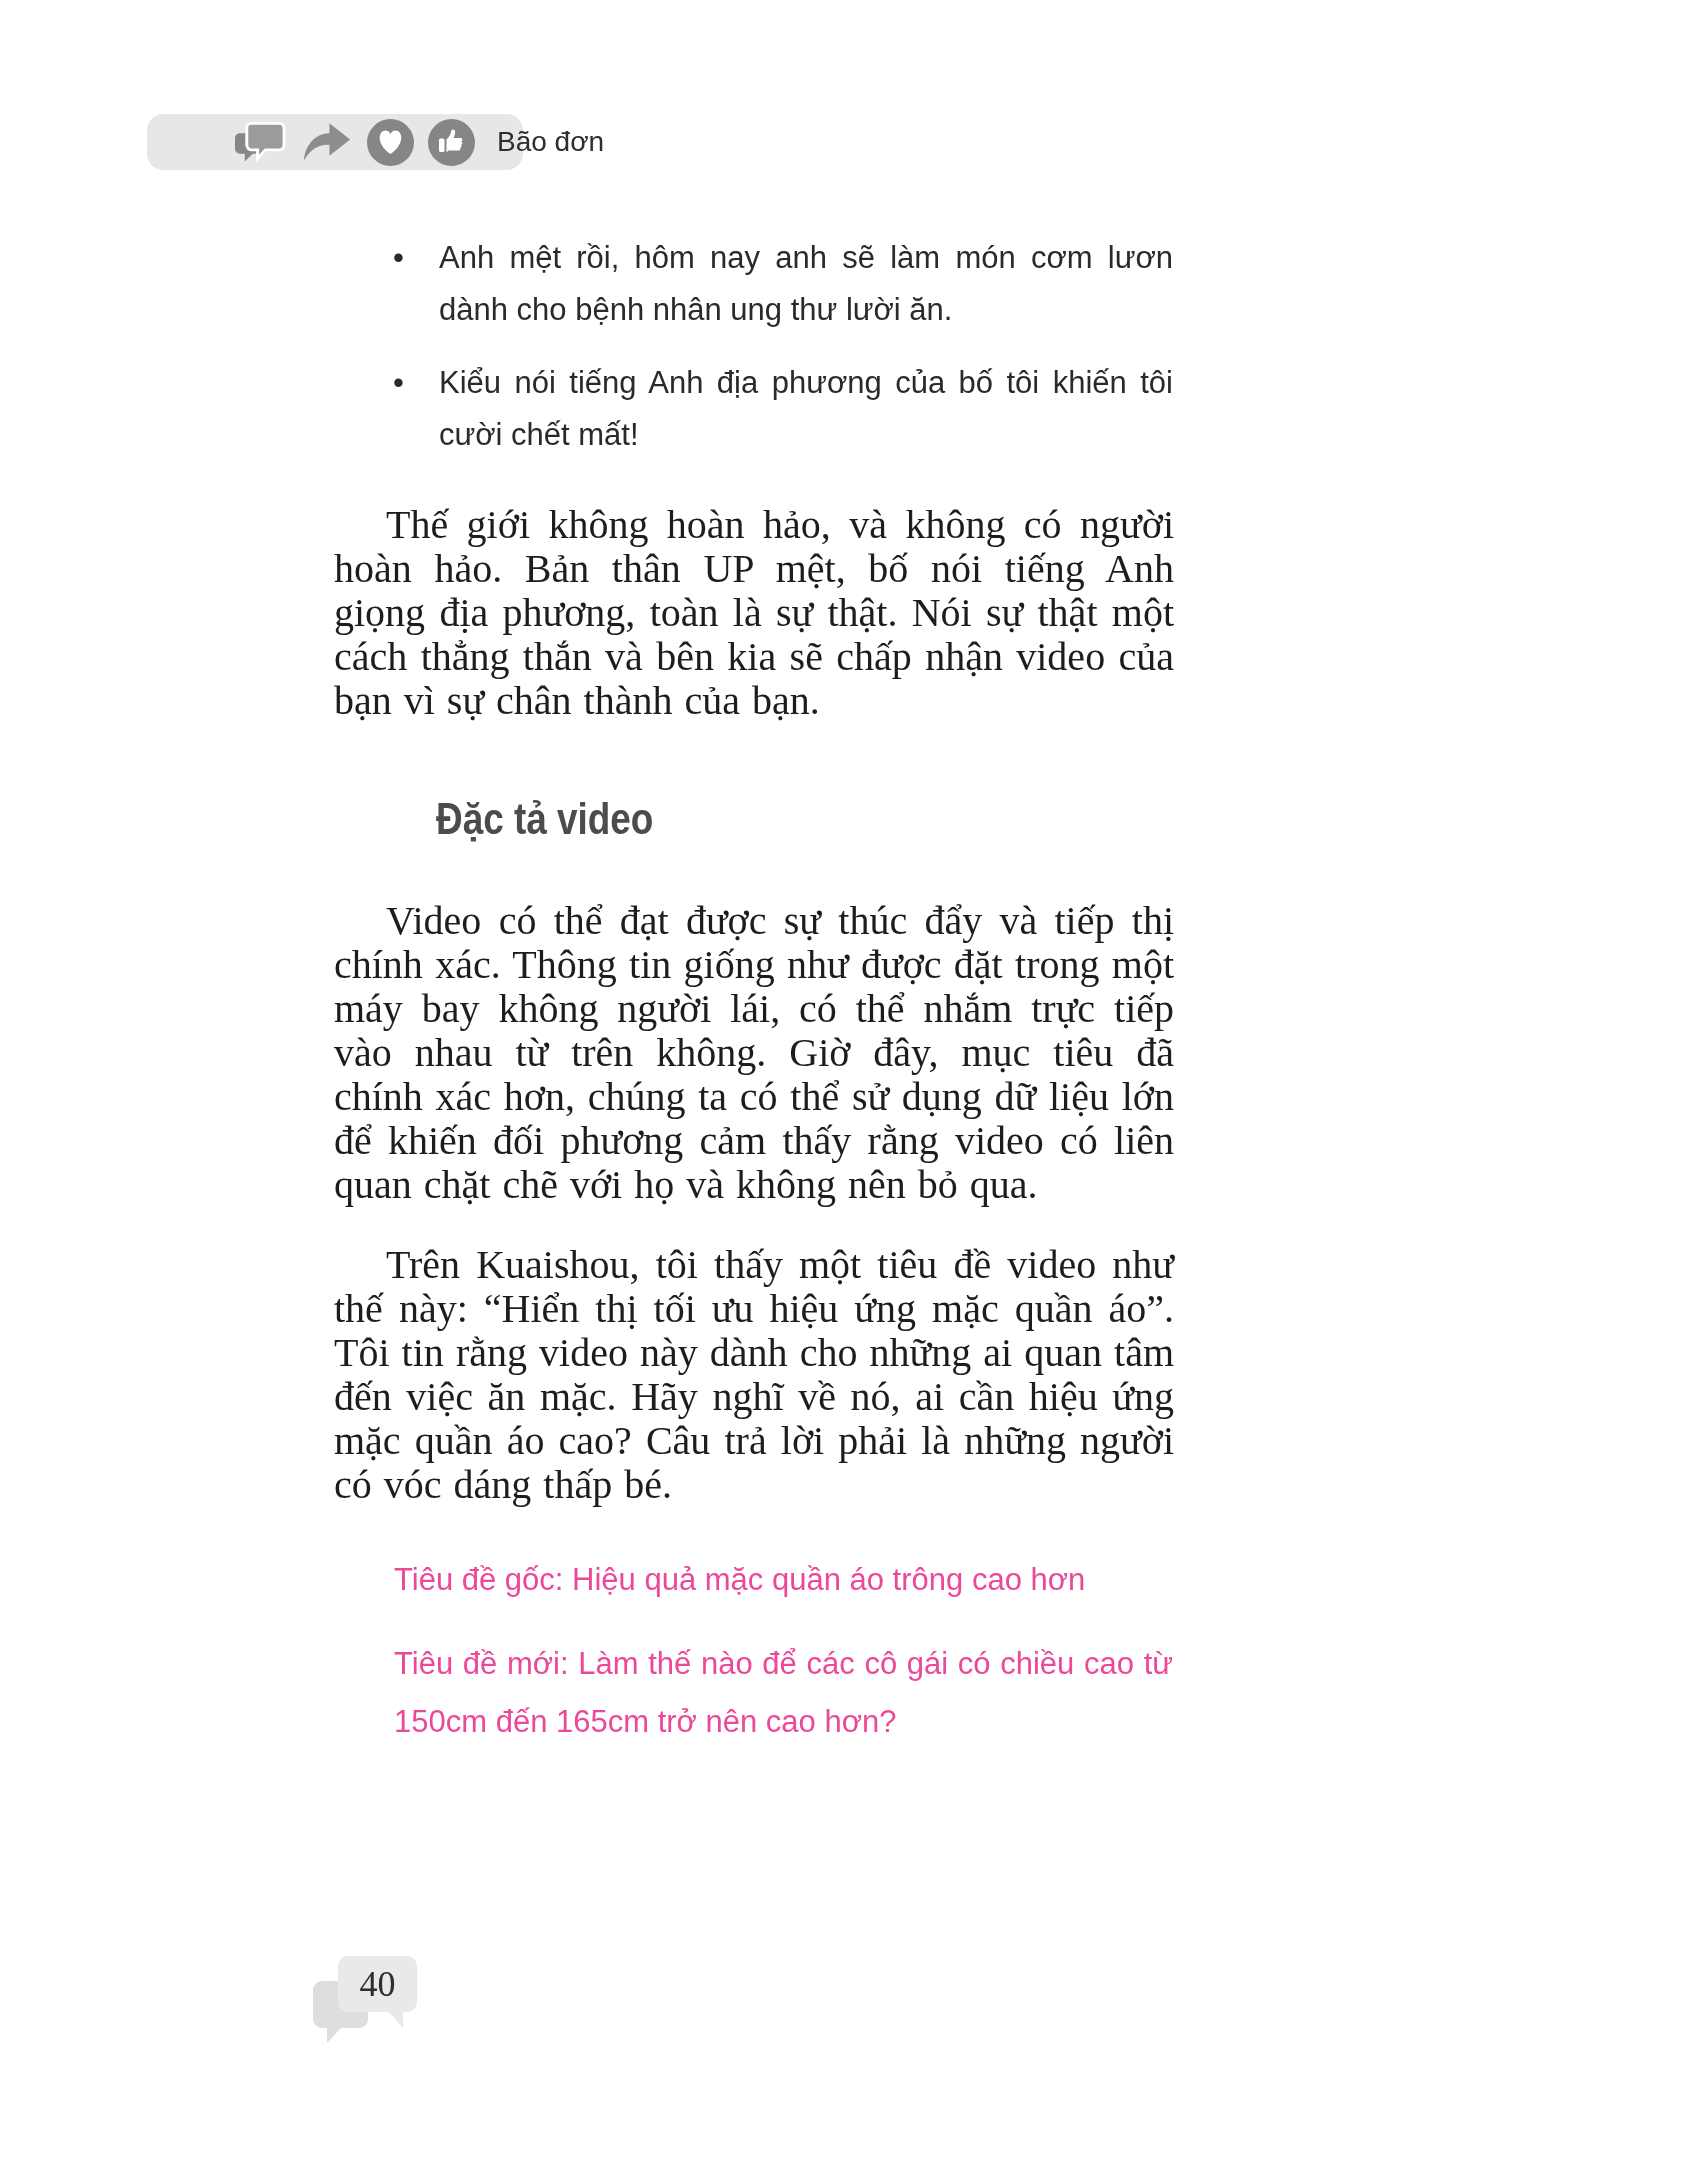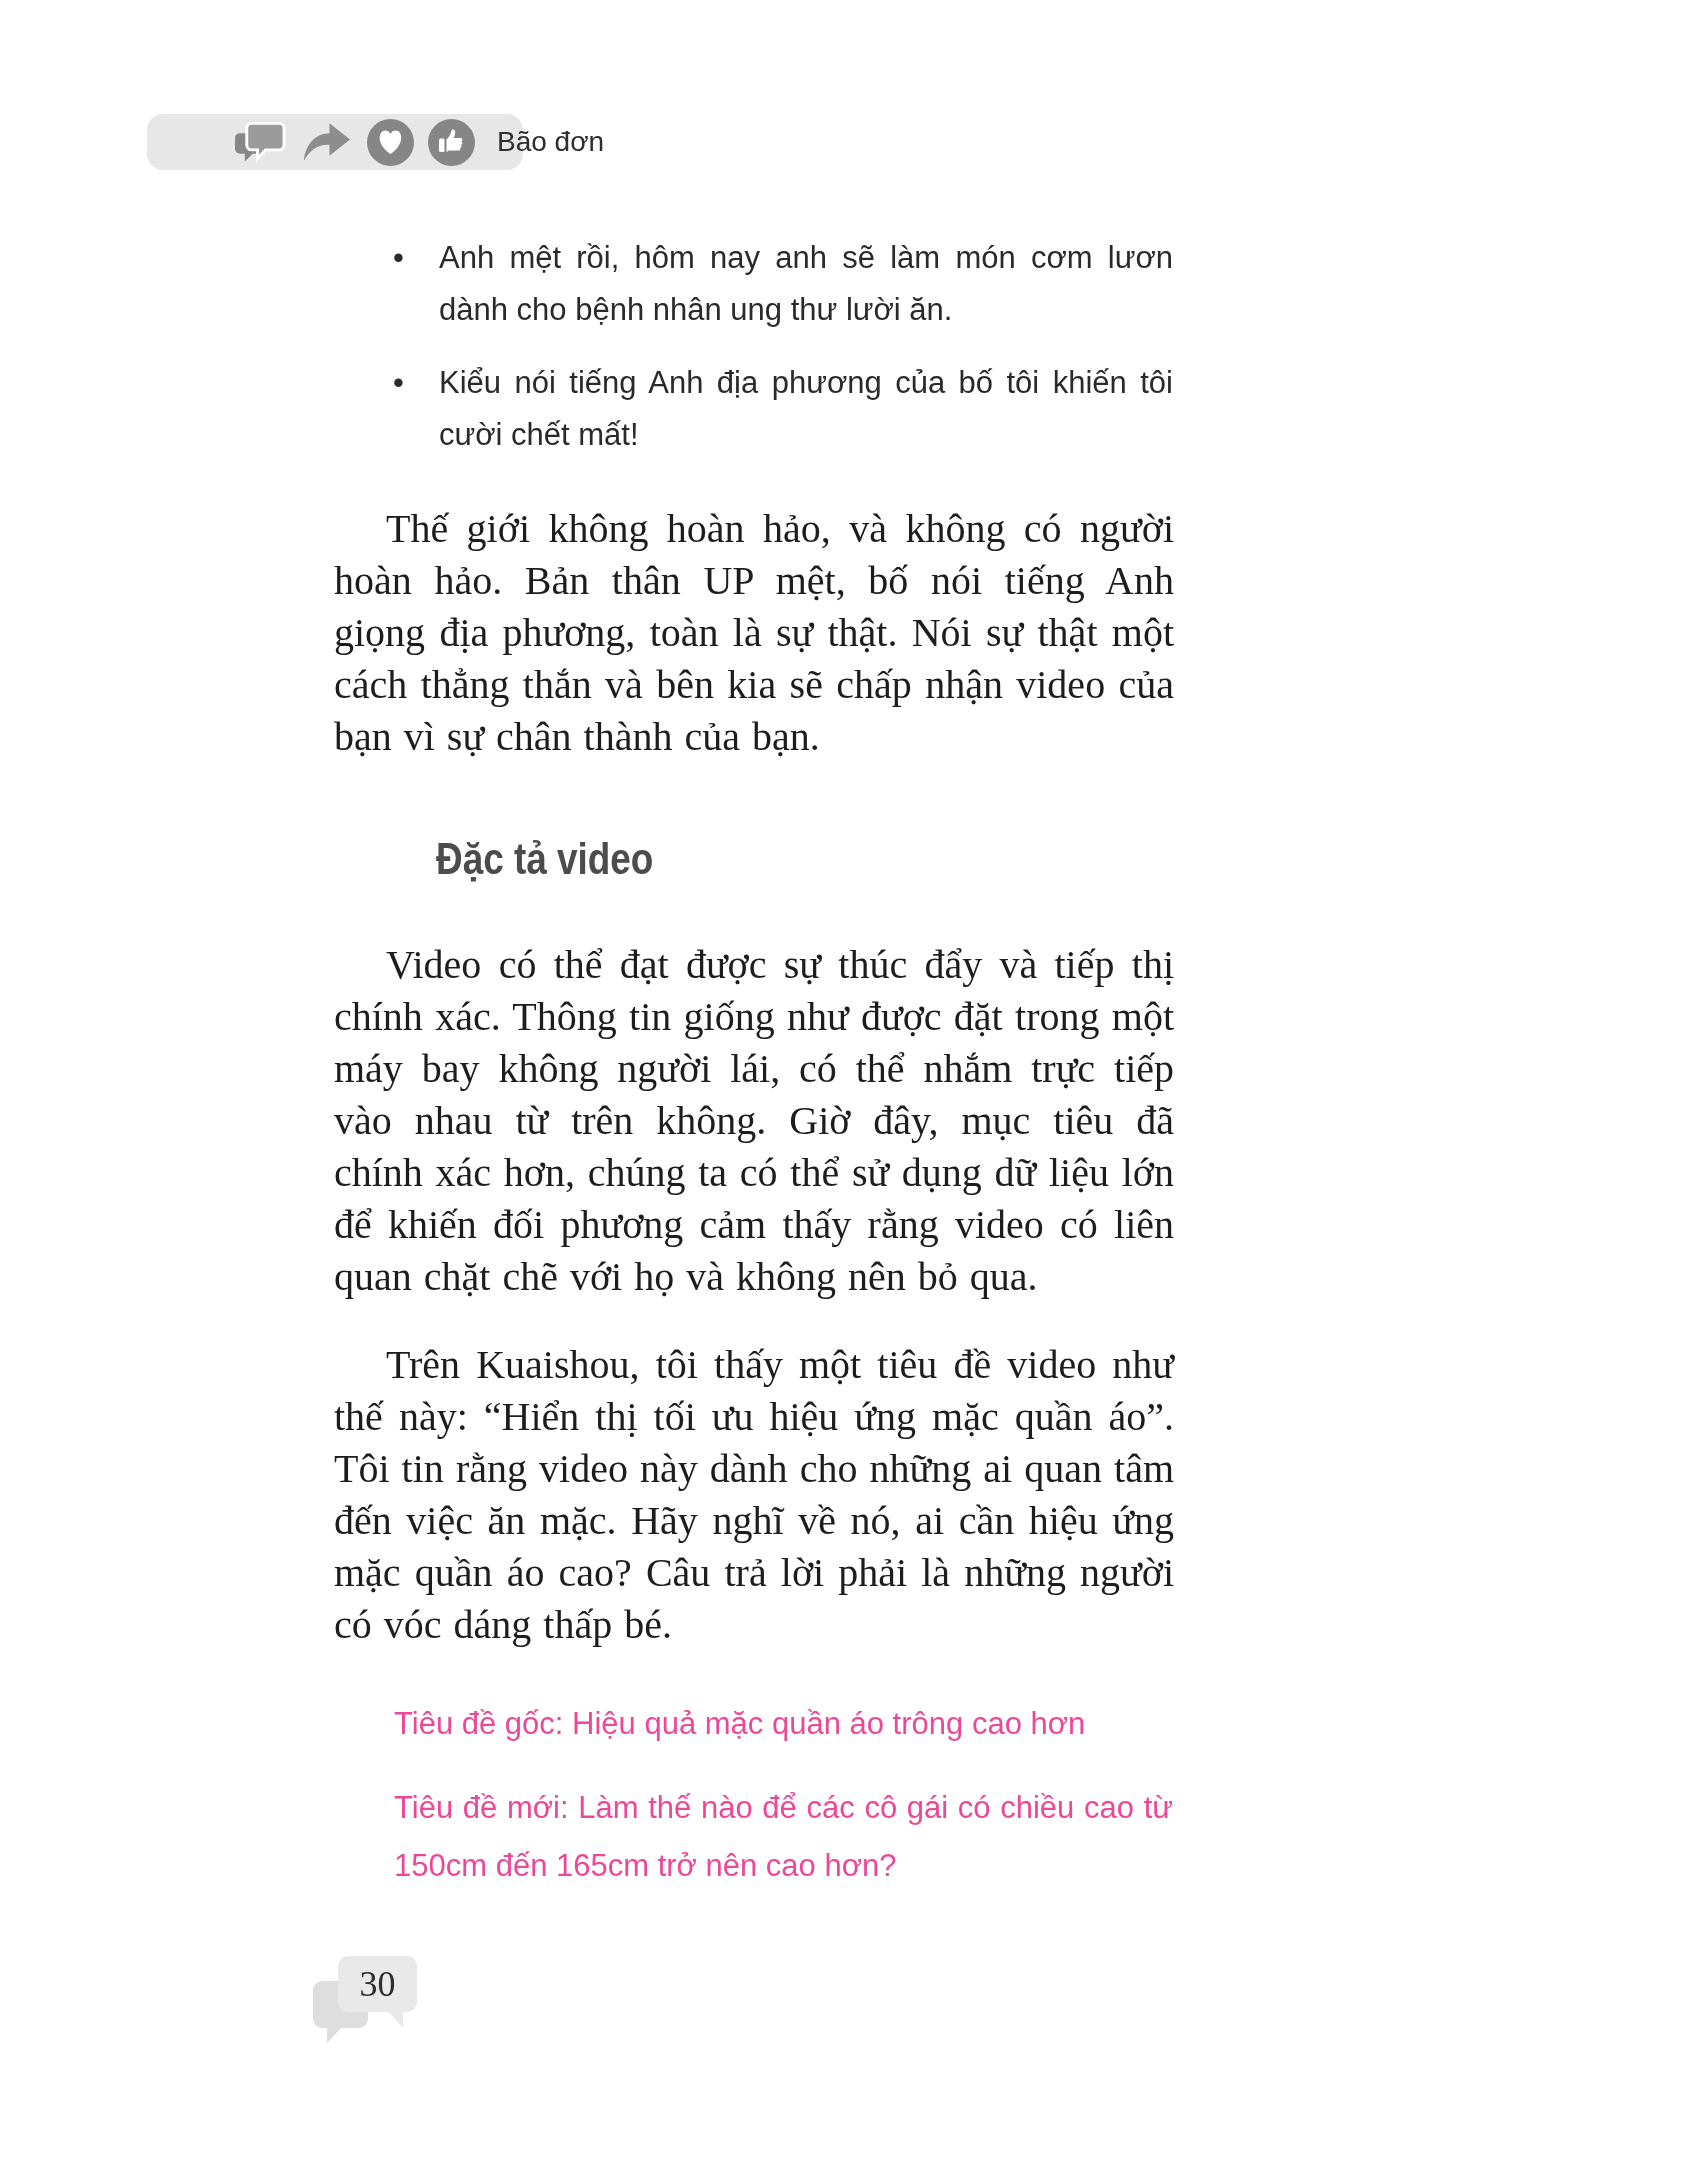--- a/index.html
+++ b/index.html
@@ -41,21 +41,21 @@
   }
   .bullet-item{display:flex;margin-bottom:21px;}
   .bullet-dot{
     flex:0 0 46px;
     font-size:31px;line-height:52px;
   }
   .bullet-text{flex:1;text-align:justify;}
 
   .body-par{
     margin:0;margin-top:40px;
-    font-size:40px;line-height:52px;
+    font-size:40px;line-height:44px;
     text-align:justify;text-indent:52px;
     word-spacing:2px;
   }
   .body-par.first{margin-top:42px;}
 
   .section-heading{
     margin-top:55px;margin-left:102px;
     font-family:"Liberation Sans","DejaVu Sans",sans-serif;
     font-weight:bold;font-size:45px;line-height:46px;
     color:#4c4c4c;
@@ -153,17 +153,17 @@
 
     <div class="titles">
       <div class="title-line first">Tiêu đề gốc: Hiệu quả mặc quần áo trông cao hơn</div>
       <div class="title-line">Tiêu đề mới: Làm thế nào để các cô gái có chiều cao từ 150cm đến 165cm trở nên cao hơn?</div>
     </div>
 
   </div>
 
   <div class="pgbubble-back"></div>
   <div class="pgbubble-front">
-    <span>30</span>
+    <span>40</span>
   </div>
 
 </div>
 
 
 </body></html>

